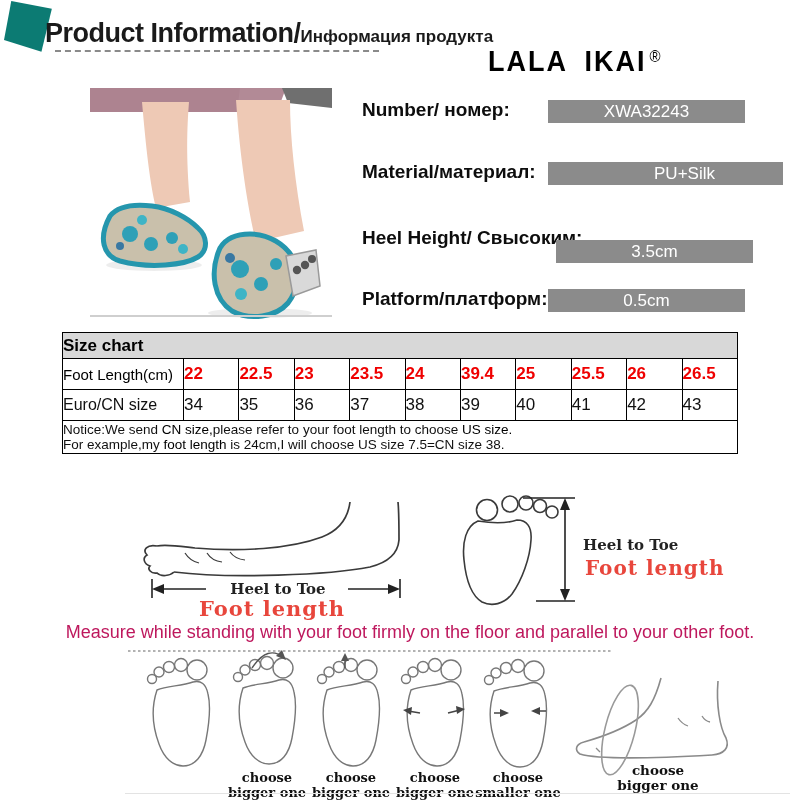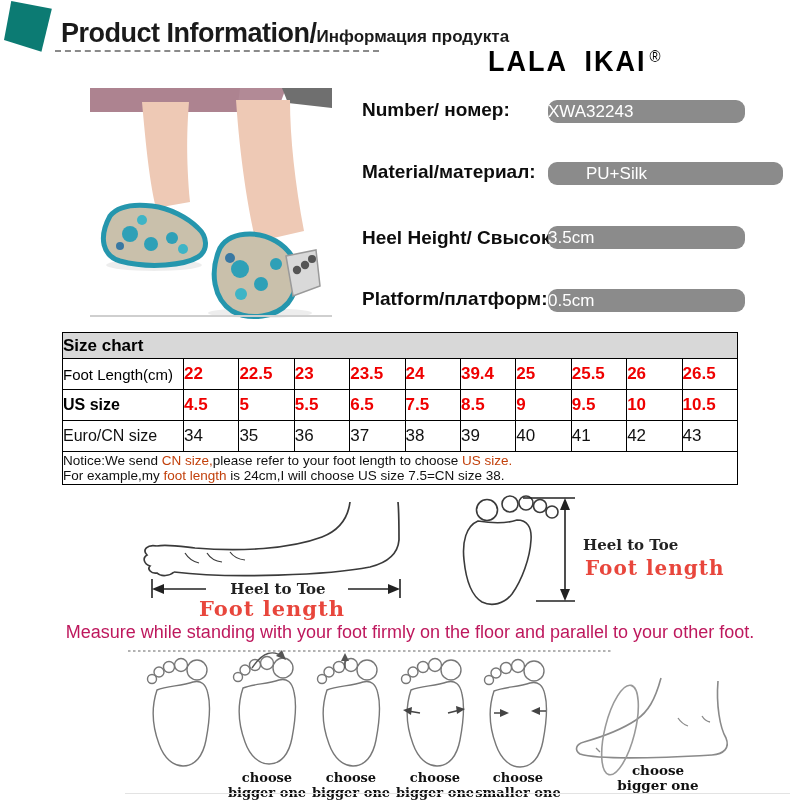--- a/index.html
+++ b/index.html
@@ -5,53 +5,53 @@
   html,body{margin:0;padding:0;}
   body{width:800px;height:800px;overflow:hidden;background:#fff;
        font-family:"Liberation Sans",sans-serif;color:#111;}
   .page{position:relative;width:800px;height:800px;background:#fff;}
 
   
   .ribbon{position:absolute;left:4px;top:0px;width:52px;height:54px;
           background:#0c7b73;clip-path:polygon(14% 2%,92% 16%,72% 96%,0% 74%);}
 
   
-  .title-wrap{position:absolute;left:61px;top:18px;white-space:nowrap;}
+  .title-wrap{position:absolute;left:45px;top:18px;white-space:nowrap;}
   .title-en{font-size:27px;font-weight:600;letter-spacing:-0.5px;color:#1a1a1a;}
   .title-ru{font-size:17px;font-weight:bold;color:#1a1a1a;}
   .title-underline{position:absolute;left:55px;top:50px;width:324px;height:0;
           border-bottom:2px dashed #8a8a8a;}
   .brand{position:absolute;left:488px;top:44px;font-size:27px;font-weight:800;
          letter-spacing:2px;word-spacing:8px;color:#000;transform:scaleY(1.12);
          transform-origin:top left;white-space:nowrap;}
   .brand sup{font-size:15px;font-weight:400;letter-spacing:0;position:relative;top:2px;left:3px;}
 
   
   .photo{position:absolute;left:90px;top:88px;width:242px;height:232px;}
 
   
   .spec-label{position:absolute;left:362px;width:180px;font-size:19px;font-weight:bold;
               color:#0d0d0d;white-space:nowrap;}
   .spec-box{position:absolute;left:548px;width:197px;height:23px;background:#8b8b8b;
-            color:#fff;font-size:17px;text-align:left;line-height:23px;border-radius:9px;}
+            color:#fff;font-size:17px;text-align:center;line-height:23px;}
 
   
   table.size-chart{position:absolute;left:62px;top:332px;width:676px;
                    border-collapse:collapse;table-layout:fixed;}
   .size-chart td,.size-chart th{border:1.6px solid #000;padding:0;text-align:left;
                    overflow:hidden;}
   .size-chart th{background:#d8d8d8;height:25px;font-size:17px;font-weight:bold;color:#000;}
   tr.r-foot td{height:30px;font-size:17px;font-weight:700;color:#ef0000;}
   tr.r-foot td.row-head{color:#000;font-weight:normal;font-size:15px;}
   tr.r-us td{height:30px;font-size:17px;font-weight:bold;color:#ef0000;}
   tr.r-us td.row-head{color:#000;font-size:16px;}
   tr.r-euro td{height:30px;font-size:17px;font-weight:400;color:#111;}
   tr.r-euro td.row-head{font-size:16px;}
   tr.r-notice td{height:32px;font-size:13.5px;line-height:15.5px;font-weight:400;color:#111;}
-  .red{color:#c2410c;}
+  .red{color:#000000;}
 
   
   .diagram-svg{position:absolute;left:0;top:488px;width:800px;height:312px;}
   .lbl-heel-side{position:absolute;left:208px;top:580px;width:140px;text-align:center;
       font-family:"DejaVu Serif",serif;font-size:15px;font-weight:bold;color:#222;}
   .lbl-foot-side{position:absolute;left:182px;top:596px;width:180px;text-align:center;
       font-family:"DejaVu Serif",serif;font-size:21px;font-weight:bold;color:#e8463c;letter-spacing:1px;}
   .lbl-heel-top{position:absolute;left:583px;top:536px;width:150px;text-align:left;
       font-family:"DejaVu Serif",serif;font-size:15px;font-weight:bold;color:#222;}
   .lbl-foot-top{position:absolute;left:585px;top:556px;width:180px;text-align:left;
@@ -107,21 +107,21 @@
     <circle cx="215" cy="177" r="4.2" fill="#555"></circle>
     <circle cx="222" cy="171" r="4" fill="#555"></circle>
     <line x1="0" y1="228" x2="242" y2="228" stroke="#cfcfcf" stroke-width="2"></line>
   </svg>
 
   <div class="spec-label" style="top:99px;">Number/ номер:</div>
   <div class="spec-box" style="top:100px;">XWA32243</div>
   <div class="spec-label" style="top:161px;">Material/материал:</div>
   <div class="spec-box" style="top:162px;padding-left:38px;">PU+Silk</div>
   <div class="spec-label" style="top:227px;">Heel Height/ Свысоким:</div>
-  <div class="spec-box" style="top:226px;">3.5cm</div>
+  <div class="spec-box" style="top:240px;margin-left:8px;">3.5cm</div>
   <div class="spec-label" style="top:288px;">Platform/платформ:</div>
   <div class="spec-box" style="top:289px;">0.5cm</div>
 
   <table class="size-chart">
     <colgroup>
         <col style="width:121px;">
       </colgroup>
     <tbody>
         <tr>
       <th colspan="11">Size chart</th>
@@ -131,33 +131,20 @@
     <td>22</td>
           <td>22.5</td>
           <td>23</td>
           <td>23.5</td>
           <td>24</td>
           <td>39.4</td>
           <td>25</td>
           <td>25.5</td>
           <td>26</td>
           <td>26.5</td>
-        </tr>
-    <tr class="r-us">
-      <td class="row-head">US size</td>
-    <td>4.5</td>
-          <td>5</td>
-          <td>5.5</td>
-          <td>6.5</td>
-          <td>7.5</td>
-          <td>8.5</td>
-          <td>9</td>
-          <td>9.5</td>
-          <td>10</td>
-          <td>10.5</td>
         </tr>
     <tr class="r-euro">
       <td class="row-head">Euro/CN size</td>
     <td>34</td>
           <td>35</td>
           <td>36</td>
           <td>37</td>
           <td>38</td>
           <td>39</td>
           <td>40</td>

